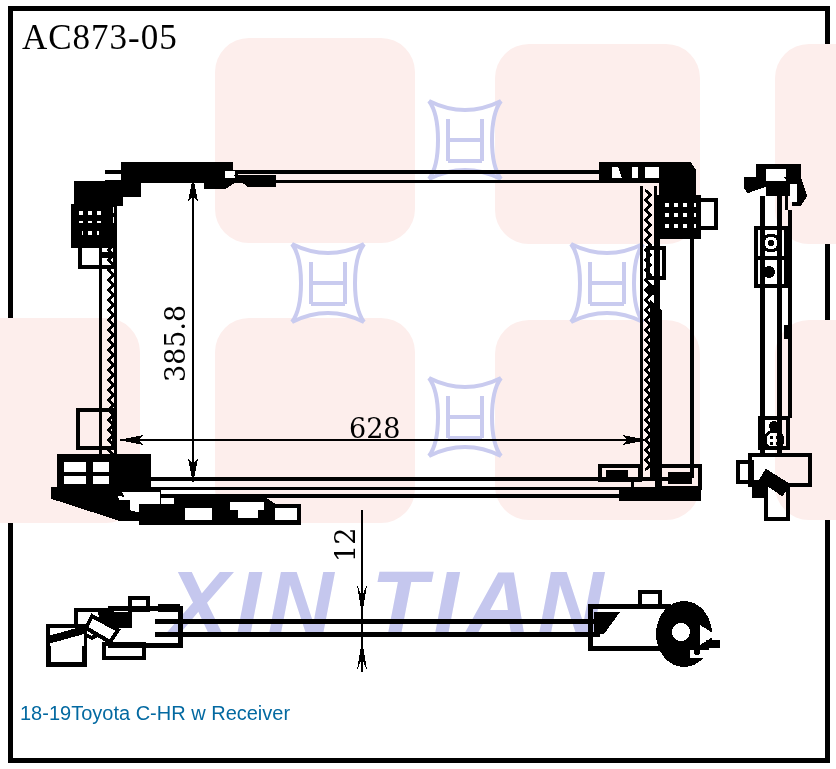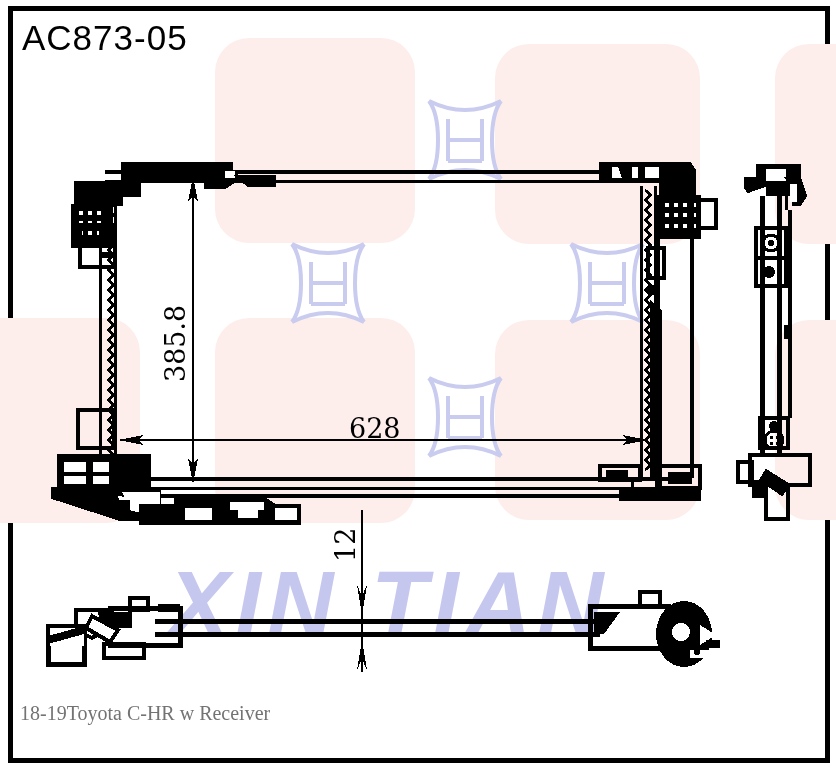--- a/index.html
+++ b/index.html
@@ -18,23 +18,23 @@
   .wm-pink{position:absolute;background:#fdeeec;border-radius:34px;}
   .wm-logo{position:absolute;}
   .wm-xin{position:absolute;color:#c5c7ee;font-family:"Liberation Sans",sans-serif;
           font-weight:bold;letter-spacing:6px;}
 
   
   #draw{position:absolute;left:0;top:0;width:836px;height:769px;z-index:3;}
 
   
   .title{position:absolute;left:22px;top:18px;font-size:35px;color:#000;
-         font-family:Liberation Sans, sans-serif;letter-spacing:1px;z-index:5;}
-  .caption{position:absolute;left:20px;top:702px;font-size:20px;color:#737373;
-           font-family:Liberation Serif, serif;z-index:5;}
+         font-family:Liberation Serif, serif;letter-spacing:1px;z-index:5;}
+  .caption{position:absolute;left:20px;top:702px;font-size:20px;color:#0369a1;
+           font-family:Liberation Sans, sans-serif;z-index:5;}
   .dim-v{position:absolute;font-size:27px;color:#000;z-index:5;
          font-family:"DejaVu Serif","Liberation Serif",serif;
          transform:rotate(-90deg);transform-origin:left top;white-space:nowrap;}
   .dim-h{position:absolute;font-size:27px;color:#000;z-index:5;
          font-family:"DejaVu Serif","Liberation Serif",serif;white-space:nowrap;text-align:center;}
 </style>
 </head>
 <body>
 
 <div id="page">

